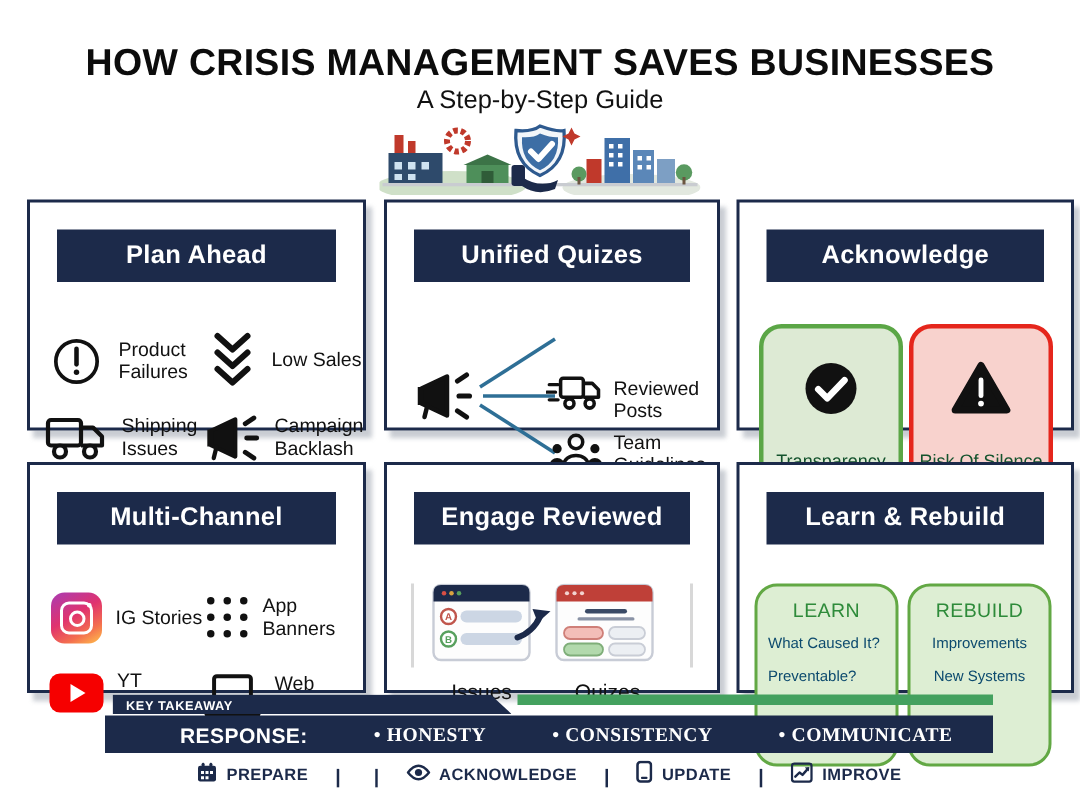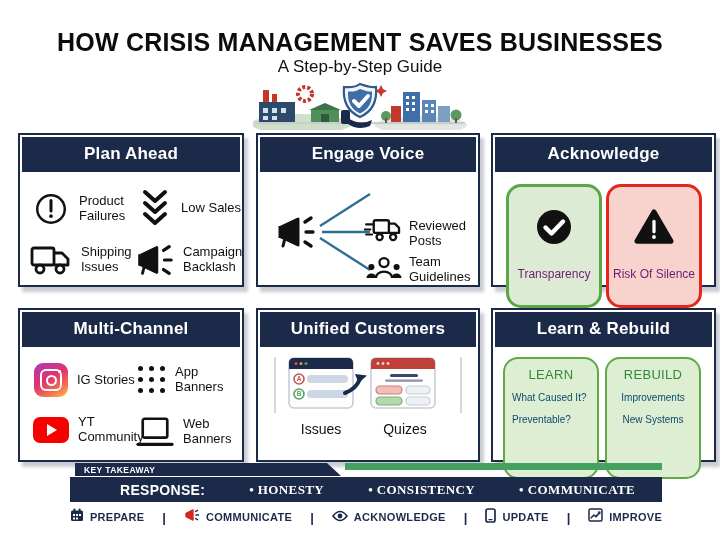--- a/index.html
+++ b/index.html
@@ -22,21 +22,21 @@
   .panel{
     position:absolute;background:#fff;border:2px solid #1c2a4a;
     box-shadow:4px 5px 3px rgba(120,130,145,.4);
   }
   .p-r1{top:133px;height:150px;}
   .p-r2{top:308px;height:150px;}
   .p-c1{left:18px;width:222px;}
   .p-c2{left:256px;width:220px;}
   .p-c3{left:491px;width:221px;}
   .panel-header{
-    margin:2px;background:#1c2a4a;color:#fff;text-align:center;
+    margin:18px;background:#1c2a4a;color:#fff;text-align:center;
     font-size:17px;font-weight:bold;padding:7px 0 8px;letter-spacing:.2px;
   }
   .panel-body{position:relative;height:calc(100% - 38px);}
   
   .grid-item{position:absolute;display:flex;align-items:center;gap:9px;}
   .gi-label{font-size:13px;line-height:1.15;color:#111;max-width:76px;}
   .gi-icon{flex:0 0 auto;display:flex;align-items:center;justify-content:center;}
   
   .uv-lines{position:absolute;left:0;top:0;}
   .uv-mega{position:absolute;left:14px;top:36px;}
@@ -45,21 +45,21 @@
   .type-icon{font-weight:bold;color:#111;line-height:.9;font-size:15px;text-align:center;}
   .type-icon .it{font-family:"DejaVu Serif",serif;font-style:italic;}
   
   .ack-card{
     position:absolute;top:10px;width:90px;height:118px;border-radius:15px;
     display:flex;flex-direction:column;align-items:center;
   }
   .ack-green{left:13px;background:#ddead4;border:3px solid #5ba646;}
   .ack-red{left:113px;background:#f8d2cd;border:3px solid #e5261c;}
   .ack-icon{margin-top:20px;}
-  .ack-label{margin-top:16px;font-size:12px;color:#701a75;}
+  .ack-label{margin-top:16px;font-size:12px;color:#14532d;}
   .lr-card{
     position:absolute;top:8px;width:96px;height:122px;border-radius:15px;
     background:#ddeed3;border:2.5px solid #62a844;box-sizing:border-box;padding:8px 7px 0;
   }
   .lr-left{left:10px;}
   .lr-right{left:112px;}
   .lr-title{font-size:13px;font-weight:normal;color:#2e8b3a;text-align:center;letter-spacing:.3px;}
   .lr-line{font-size:10px;color:#0c4a6e;margin-top:10px;line-height:1.2;}
   .lr-right .lr-line{text-align:center;}
   
@@ -202,21 +202,21 @@
             <path d="M34 20 h7" stroke="#111" stroke-width="3.4" stroke-linecap="round"></path>
             <path d="M33 30 l6 4" stroke="#111" stroke-width="3.4" stroke-linecap="round"></path>
           </svg>
       </span>
       <span class="gi-label">Campaign Backlash</span>
     </div>
   </div>
 </div>
 
 <div class="panel p-r1 p-c2">
-  <div class="panel-header">Engage Voice</div>
+  <div class="panel-header">Unified Quizes</div>
   <div class="panel-body">
     <svg class="uv-lines" width="216" height="112" viewBox="0 0 216 112">
       <line x1="62" y1="52" x2="112" y2="20" stroke="#2e6f96" stroke-width="2.4"></line>
       <line x1="64" y1="58" x2="112" y2="58" stroke="#2e6f96" stroke-width="2.4"></line>
       <line x1="62" y1="64" x2="112" y2="96" stroke="#2e6f96" stroke-width="2.4"></line>
     </svg>
     <span class="uv-mega">
       <svg width="44" height="44" viewBox="0 0 44 40">
           <path d="M8 14 v12 M9 15 L26 7 v26 L9 25 z" fill="#111" stroke="#111" stroke-width="3" stroke-linejoin="round"></path>
           <path d="M13 26 l-2 8" stroke="#111" stroke-width="3" stroke-linecap="round"></path>
@@ -315,21 +315,21 @@
             <rect x="7" y="4" width="26" height="20" rx="2" fill="none" stroke="#111" stroke-width="2.8"></rect>
             <line x1="2" y1="31" x2="38" y2="31" stroke="#111" stroke-width="3.4" stroke-linecap="round"></line>
           </svg>
       </span>
       <span class="gi-label">Web Banners</span>
     </div>
   </div>
 </div>
 
 <div class="panel p-r2 p-c2">
-  <div class="panel-header">Unified Customers</div>
+  <div class="panel-header">Engage Reviewed</div>
   <div class="panel-body">
     <span class="eng-sep" style="left:16px;"></span>
     <span class="eng-sep" style="right:16px;"></span>
     <span class="eng-win" style="left:30px;">
       <svg width="66" height="54" viewBox="0 0 66 54">
         <rect x="1" y="1" width="64" height="50" rx="5" fill="#fdfdfd" stroke="#c8ccd6" stroke-width="1.6"></rect>
         <path d="M1 6 q0 -5 5 -5 h54 q5 0 5 5 v6 H1 z" fill="#1c2a4a"></path>
         <circle cx="8" cy="6.5" r="1.5" fill="#d94f45"></circle>
           <circle cx="13" cy="6.5" r="1.5" fill="#d9a23f"></circle>
           <circle cx="18" cy="6.5" r="1.5" fill="#58a05e"></circle>
@@ -404,29 +404,20 @@
           <rect x="3" y="6" width="2" height="2" fill="#fff"></rect>
           <rect x="6" y="6" width="2" height="2" fill="#fff"></rect>
           <rect x="9" y="6" width="2" height="2" fill="#fff"></rect>
           <rect x="3" y="9.5" width="2" height="2" fill="#fff"></rect>
           <rect x="6" y="9.5" width="2" height="2" fill="#fff"></rect>
         </svg>
     </span>
     <span class="step-label">PREPARE</span>
   </span>
   <span class="step-sep">|</span>
-  <span class="step">
-    <span>
-      <svg width="16" height="14" viewBox="0 0 16 14">
-          <path d="M2 5 v4 M2.5 5.2 L9 2 v10 L2.5 8.8 z" fill="#d9251d" stroke="#d9251d" stroke-width="1.4" stroke-linejoin="round"></path>
-          <path d="M11.5 3.5 l2 -1.2 M12 7 h2.5 M11.5 10.5 l2 1.2" stroke="#1c2a4a" stroke-width="1.4" stroke-linecap="round"></path>
-        </svg>
-    </span>
-    <span class="step-label">COMMUNICATE</span>
-  </span>
   <span class="step-sep">|</span>
   <span class="step">
     <span>
       <svg width="16" height="12" viewBox="0 0 16 12">
           <path d="M1 6 q7 -9 14 0 q-7 9 -14 0 z" fill="none" stroke="#1c2a4a" stroke-width="1.6"></path>
           <circle cx="8" cy="6" r="2.4" fill="#1c2a4a"></circle>
         </svg>
     </span>
     <span class="step-label">ACKNOWLEDGE</span>
   </span>

